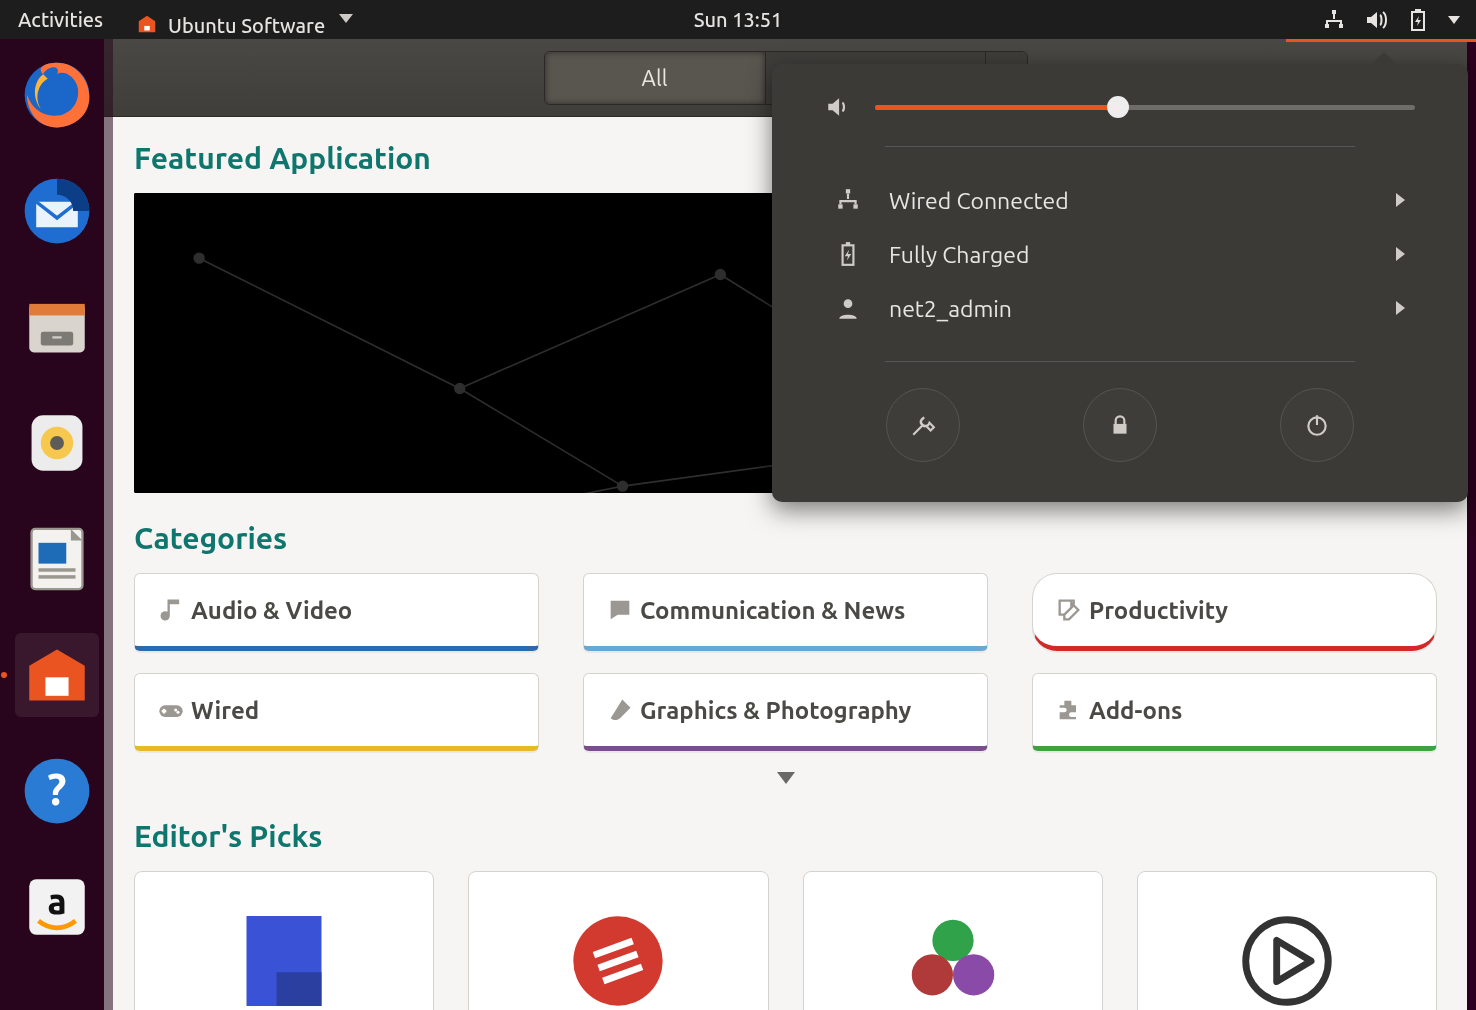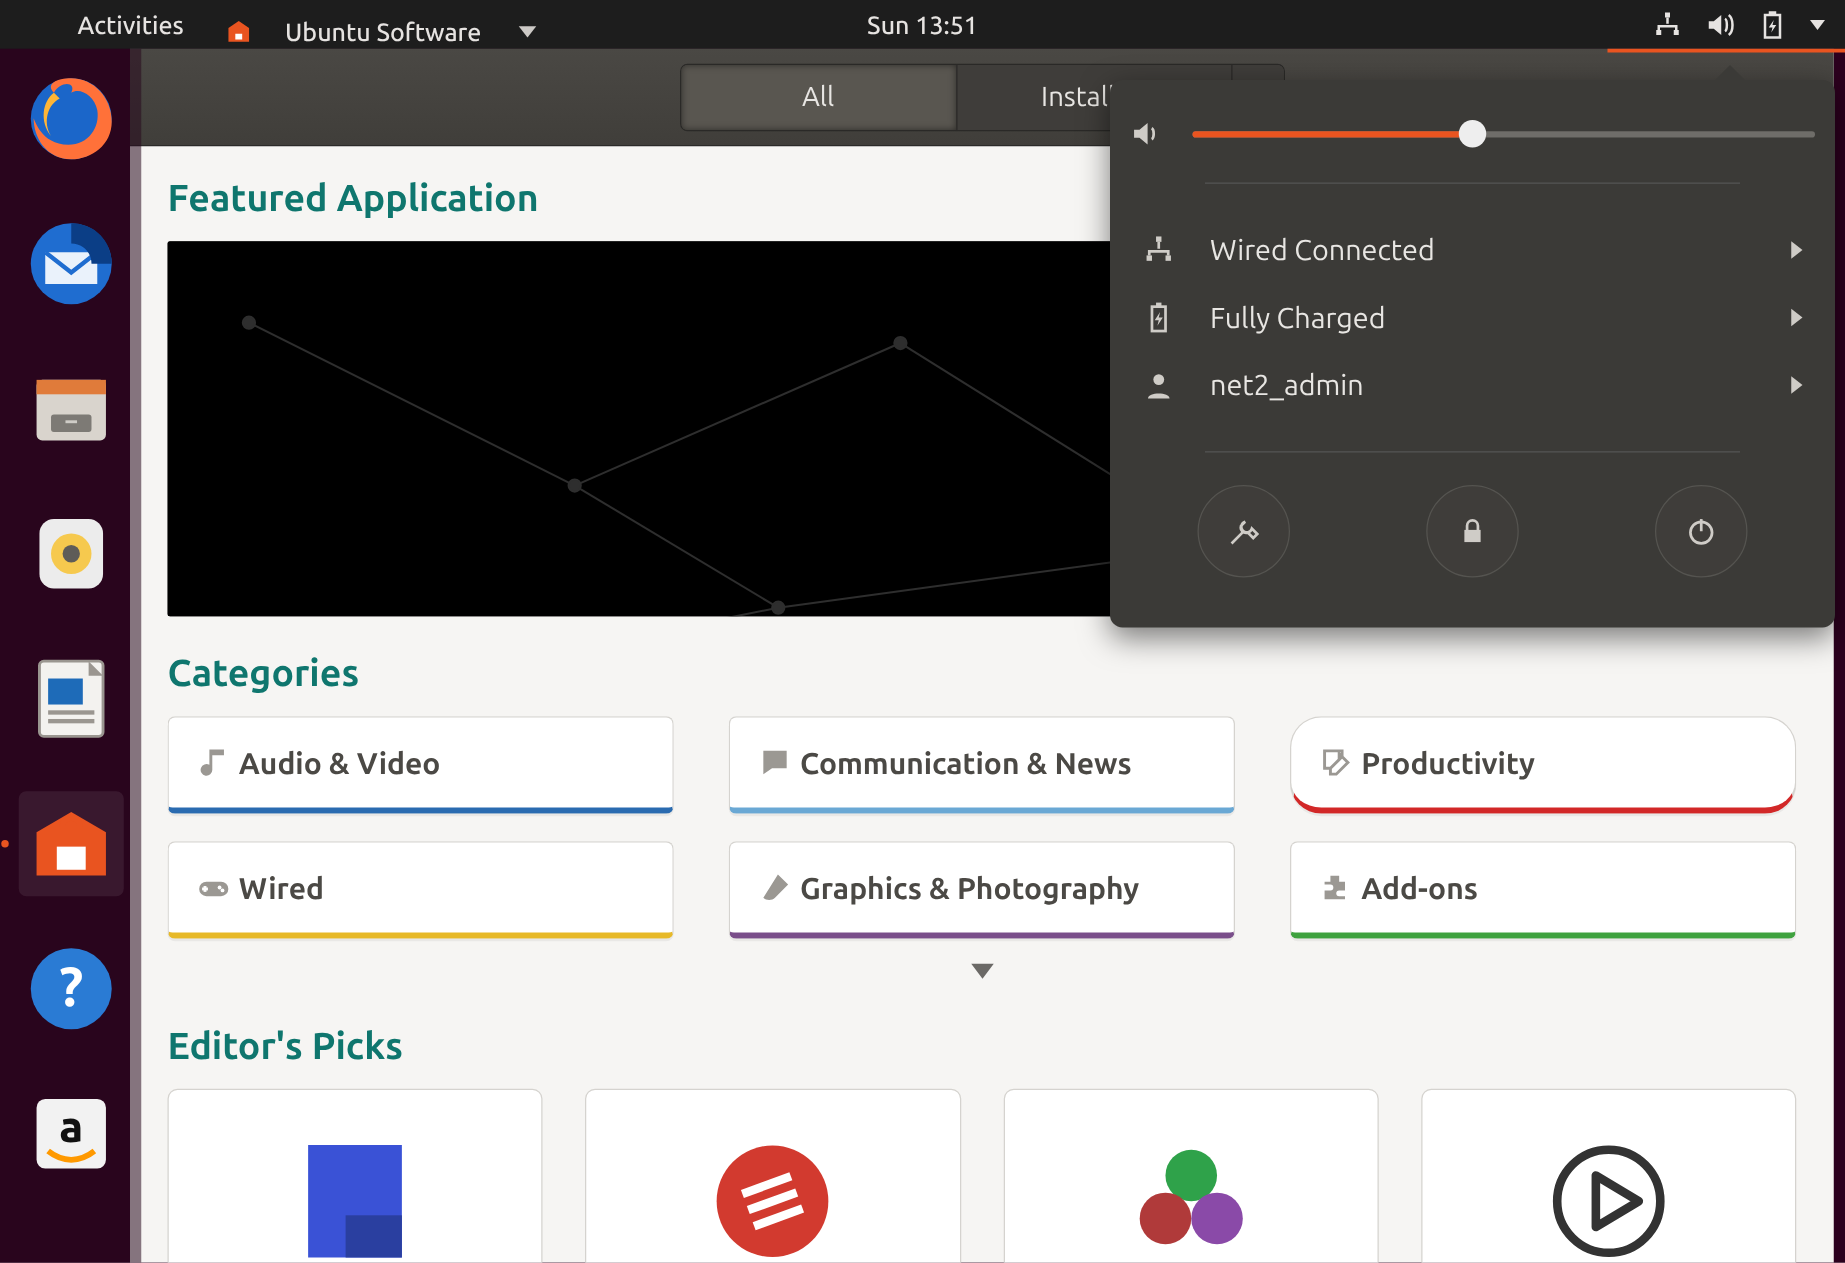--- a/index.html
+++ b/index.html
@@ -1,23 +1,23 @@
 <!DOCTYPE html>
 <html><head>
 <meta charset="utf-8">
 <style>
 * { margin:0; padding:0; box-sizing:border-box; font-family:"Ubuntu","Segoe UI",sans-serif; }
 html,body { width:1476px; height:1010px; background:#2c001e; overflow:hidden; }
 
 
 .topbar { position:absolute; top:0; left:0; width:1476px; height:39px;
   background:#1d1d1d; color:#e6e3e1; display:flex; align-items:center;
-  font-size:20px; font-weight:500; z-index:50;padding-left:44px; }
+  font-size:20px; font-weight:500; z-index:50; }
 .topbar .activities { padding:0 18px; }
-.topbar .app-menu { display:flex; align-items:center; gap:26px; padding:0 15px;margin-top:12px; }
+.topbar .app-menu { display:flex; gap:10px; padding:0 15px;margin-top:12px; }
 .topbar .app-menu .sw-icon { width:22px; height:22px; }
 .topbar .clock { position:absolute; left:50%; transform:translateX(-50%); }
 .topbar .tray { margin-left:auto; display:flex; align-items:center; gap:18px; padding-right:16px; }
 .topbar .tray .tri { width:0;height:0;border-left:6px solid transparent;border-right:6px solid transparent;border-top:8px solid #e6e3e1; }
 .tray-underline { position:absolute; top:39px; right:0; width:190px; height:3px; background:#e95420; z-index:60;}
 .triangle-dn { display:inline-block;width:0;height:0;border-left:7px solid transparent;border-right:7px solid transparent;border-top:9px solid #ccc9c6; margin-left:4px;}
 
 
 .dock { position:absolute; top:39px; left:0; width:113px; height:971px;
   background:rgba(40,10,30,0.55); display:flex; flex-direction:column; align-items:center;
@@ -56,23 +56,23 @@
 .c-green { border-bottom-color:#3fa23f; }
 
 .expander { text-align:center; padding:18px 0 4px; }
 .expander .tri-dn { display:inline-block;width:0;height:0;border-left:9px solid transparent;border-right:9px solid transparent;border-top:12px solid #6b6966;}
 
 .picks { display:grid; grid-template-columns:repeat(4,1fr); gap:34px; margin-top:18px;}
 .pick { height:180px; background:#fff; border:1px solid #d5d3cf; border-radius:8px;
   display:flex; align-items:center; justify-content:center; }
 
 
-.popover { position:absolute; top:64px; right:8px; width:580px; background:#3b3a37;
+.popover { position:absolute; top:64px; right:8px; width:696px; background:#3b3a37;
   border-radius:10px; z-index:200; box-shadow:0 8px 24px rgba(0,0,0,0.5);
-  padding:30px 16px 40px; color:#e8e6e3; font-size:23px; }
+  padding:30px 53px 40px; color:#e8e6e3; font-size:23px; }
 .popover::before{ content:""; position:absolute; top:-12px; right:72px;
   border-left:12px solid transparent; border-right:12px solid transparent; border-bottom:12px solid #3b3a37;}
 .vol-row { display:flex; align-items:center; gap:24px; }
 .vol-track { flex:1; height:5px; background:#6f6d69; position:relative; border-radius:3px;}
 .vol-fill  { position:absolute; left:0; top:0; height:100%; background:#e95420; border-radius:3px;}
 .vol-thumb { position:absolute; top:50%; width:22px; height:22px; background:#eee; border-radius:50%; transform:translate(-50%,-50%);}
 .pop-hr { height:1px; background:#555; margin:26px 60px; }
 .menu-row { display:flex; align-items:center; gap:28px; padding:14px 10px; border-radius:4px;}
 .menu-row .chev { margin-left:auto; width:0;height:0;border-top:7px solid transparent;border-bottom:7px solid transparent;border-left:9px solid #cfccc7;}
 .action-row { display:flex; justify-content:space-around; margin-top:4px;}

